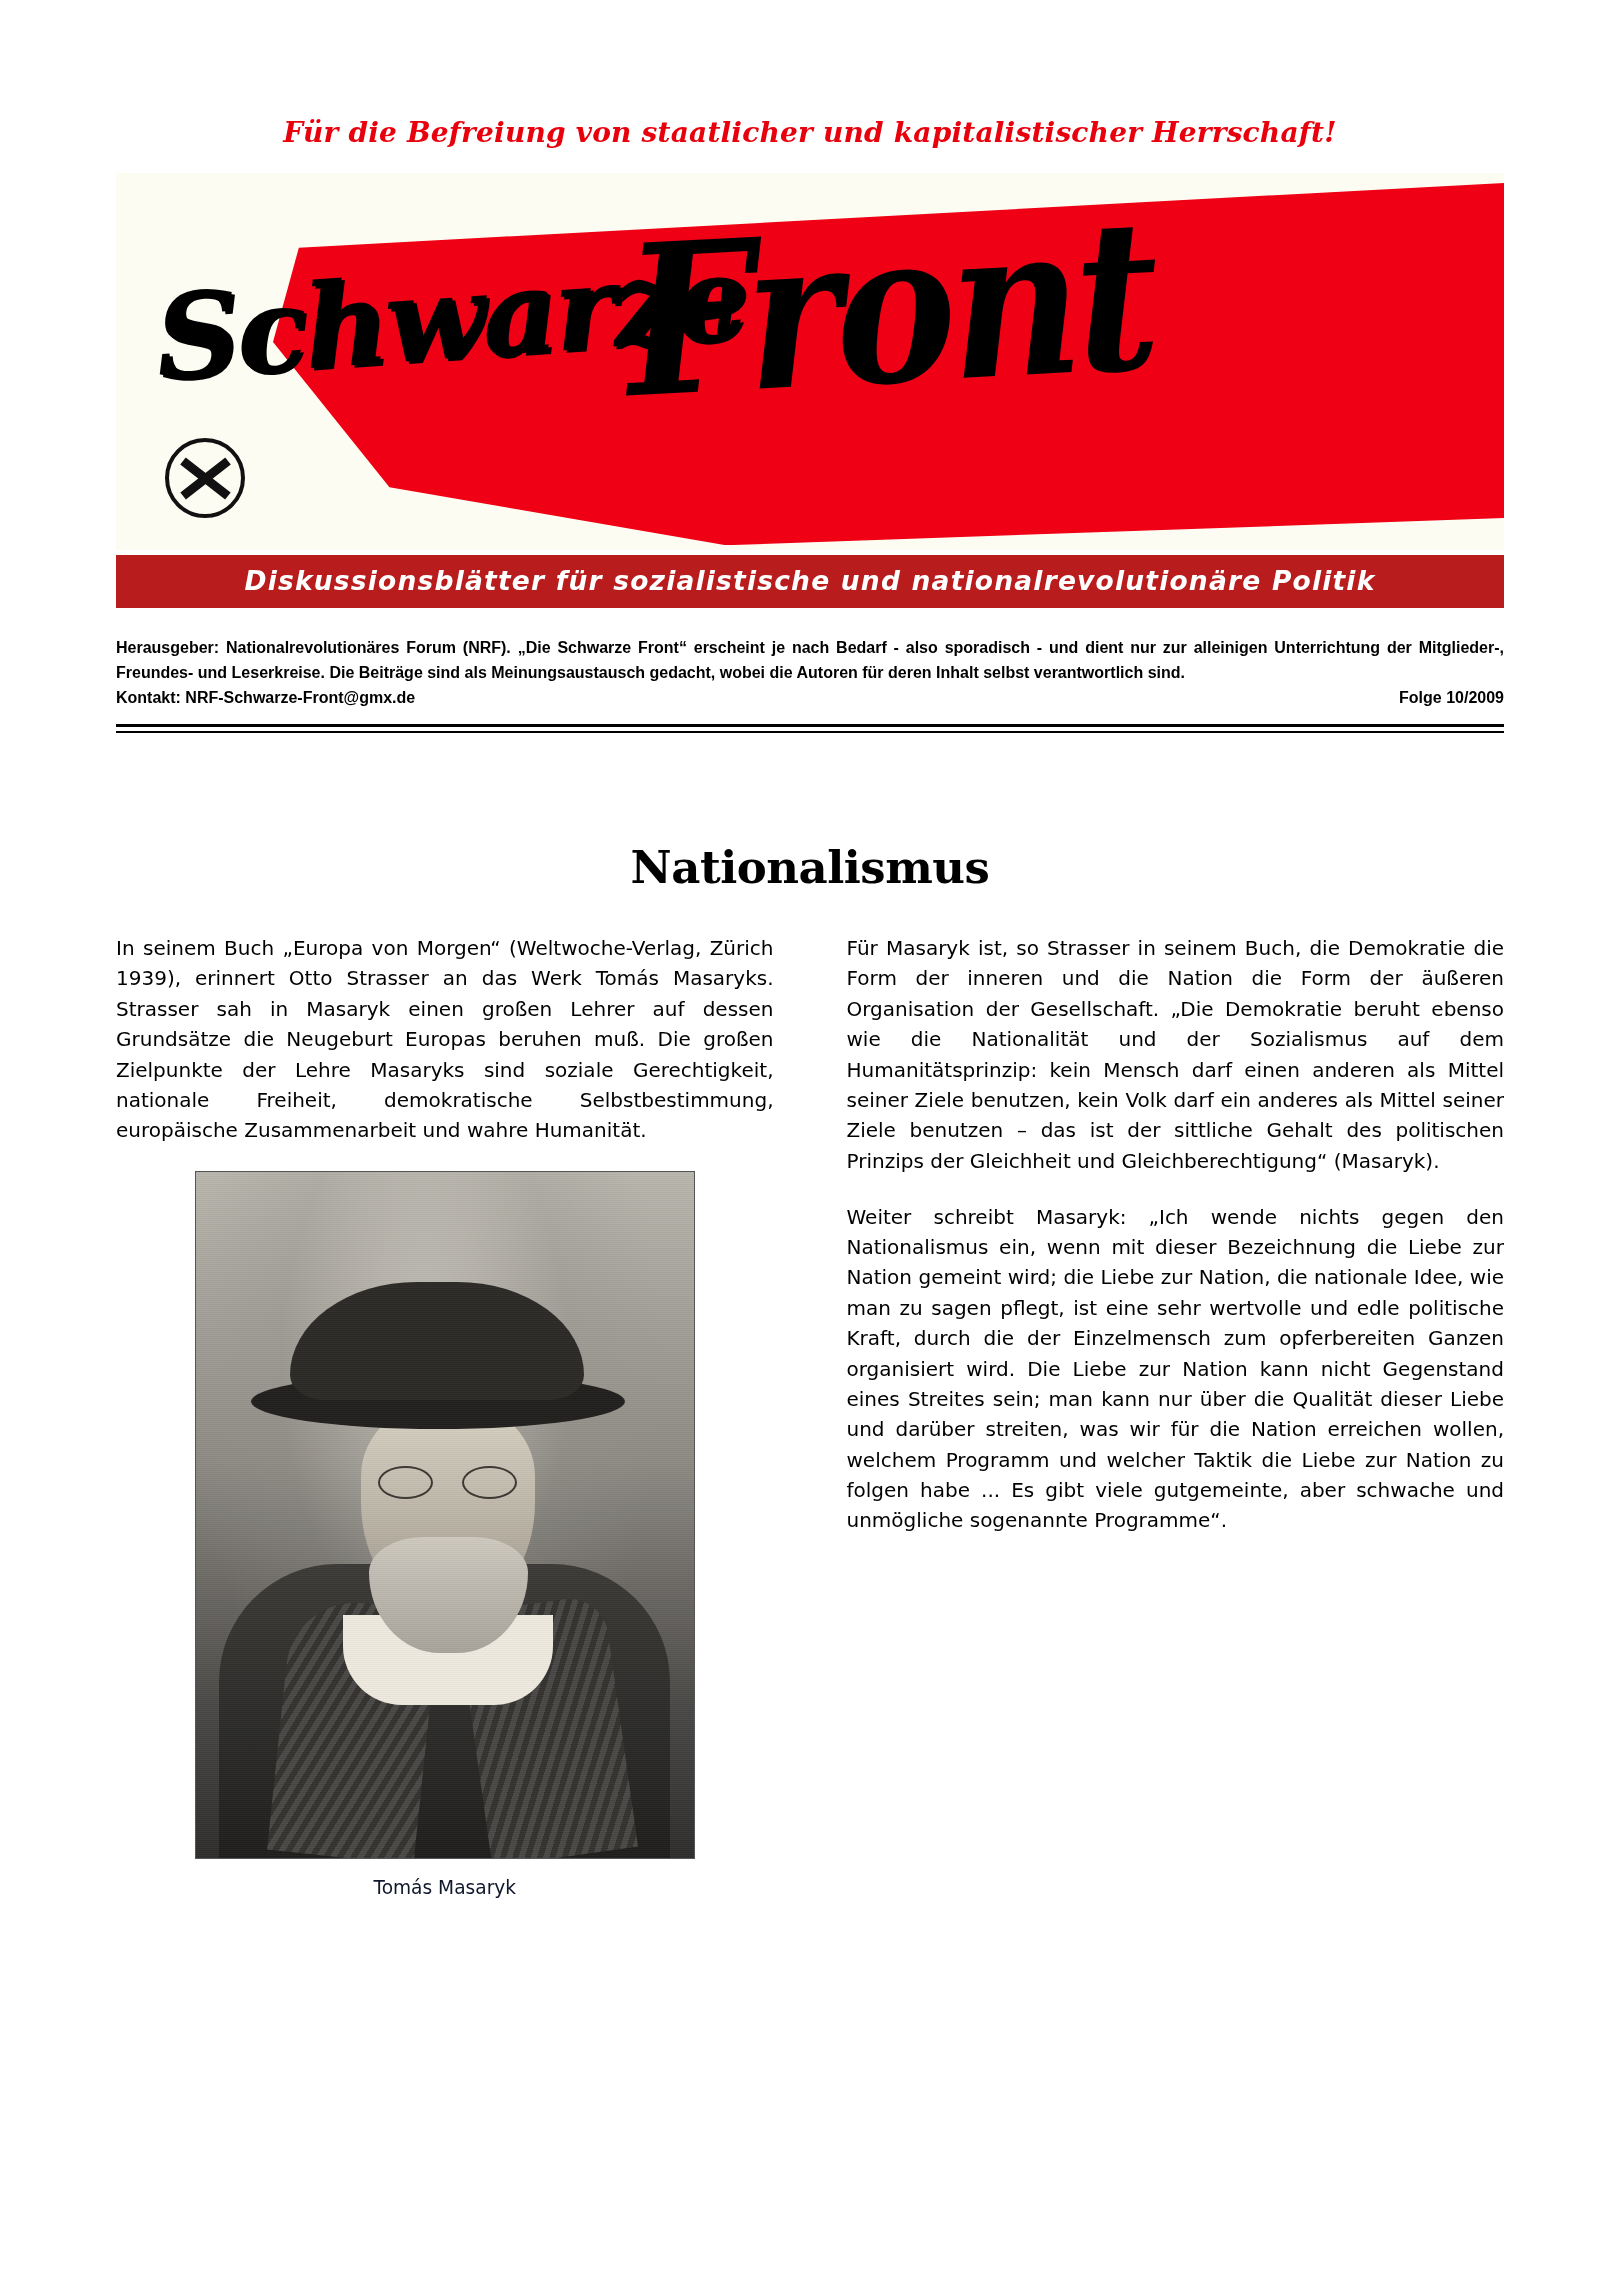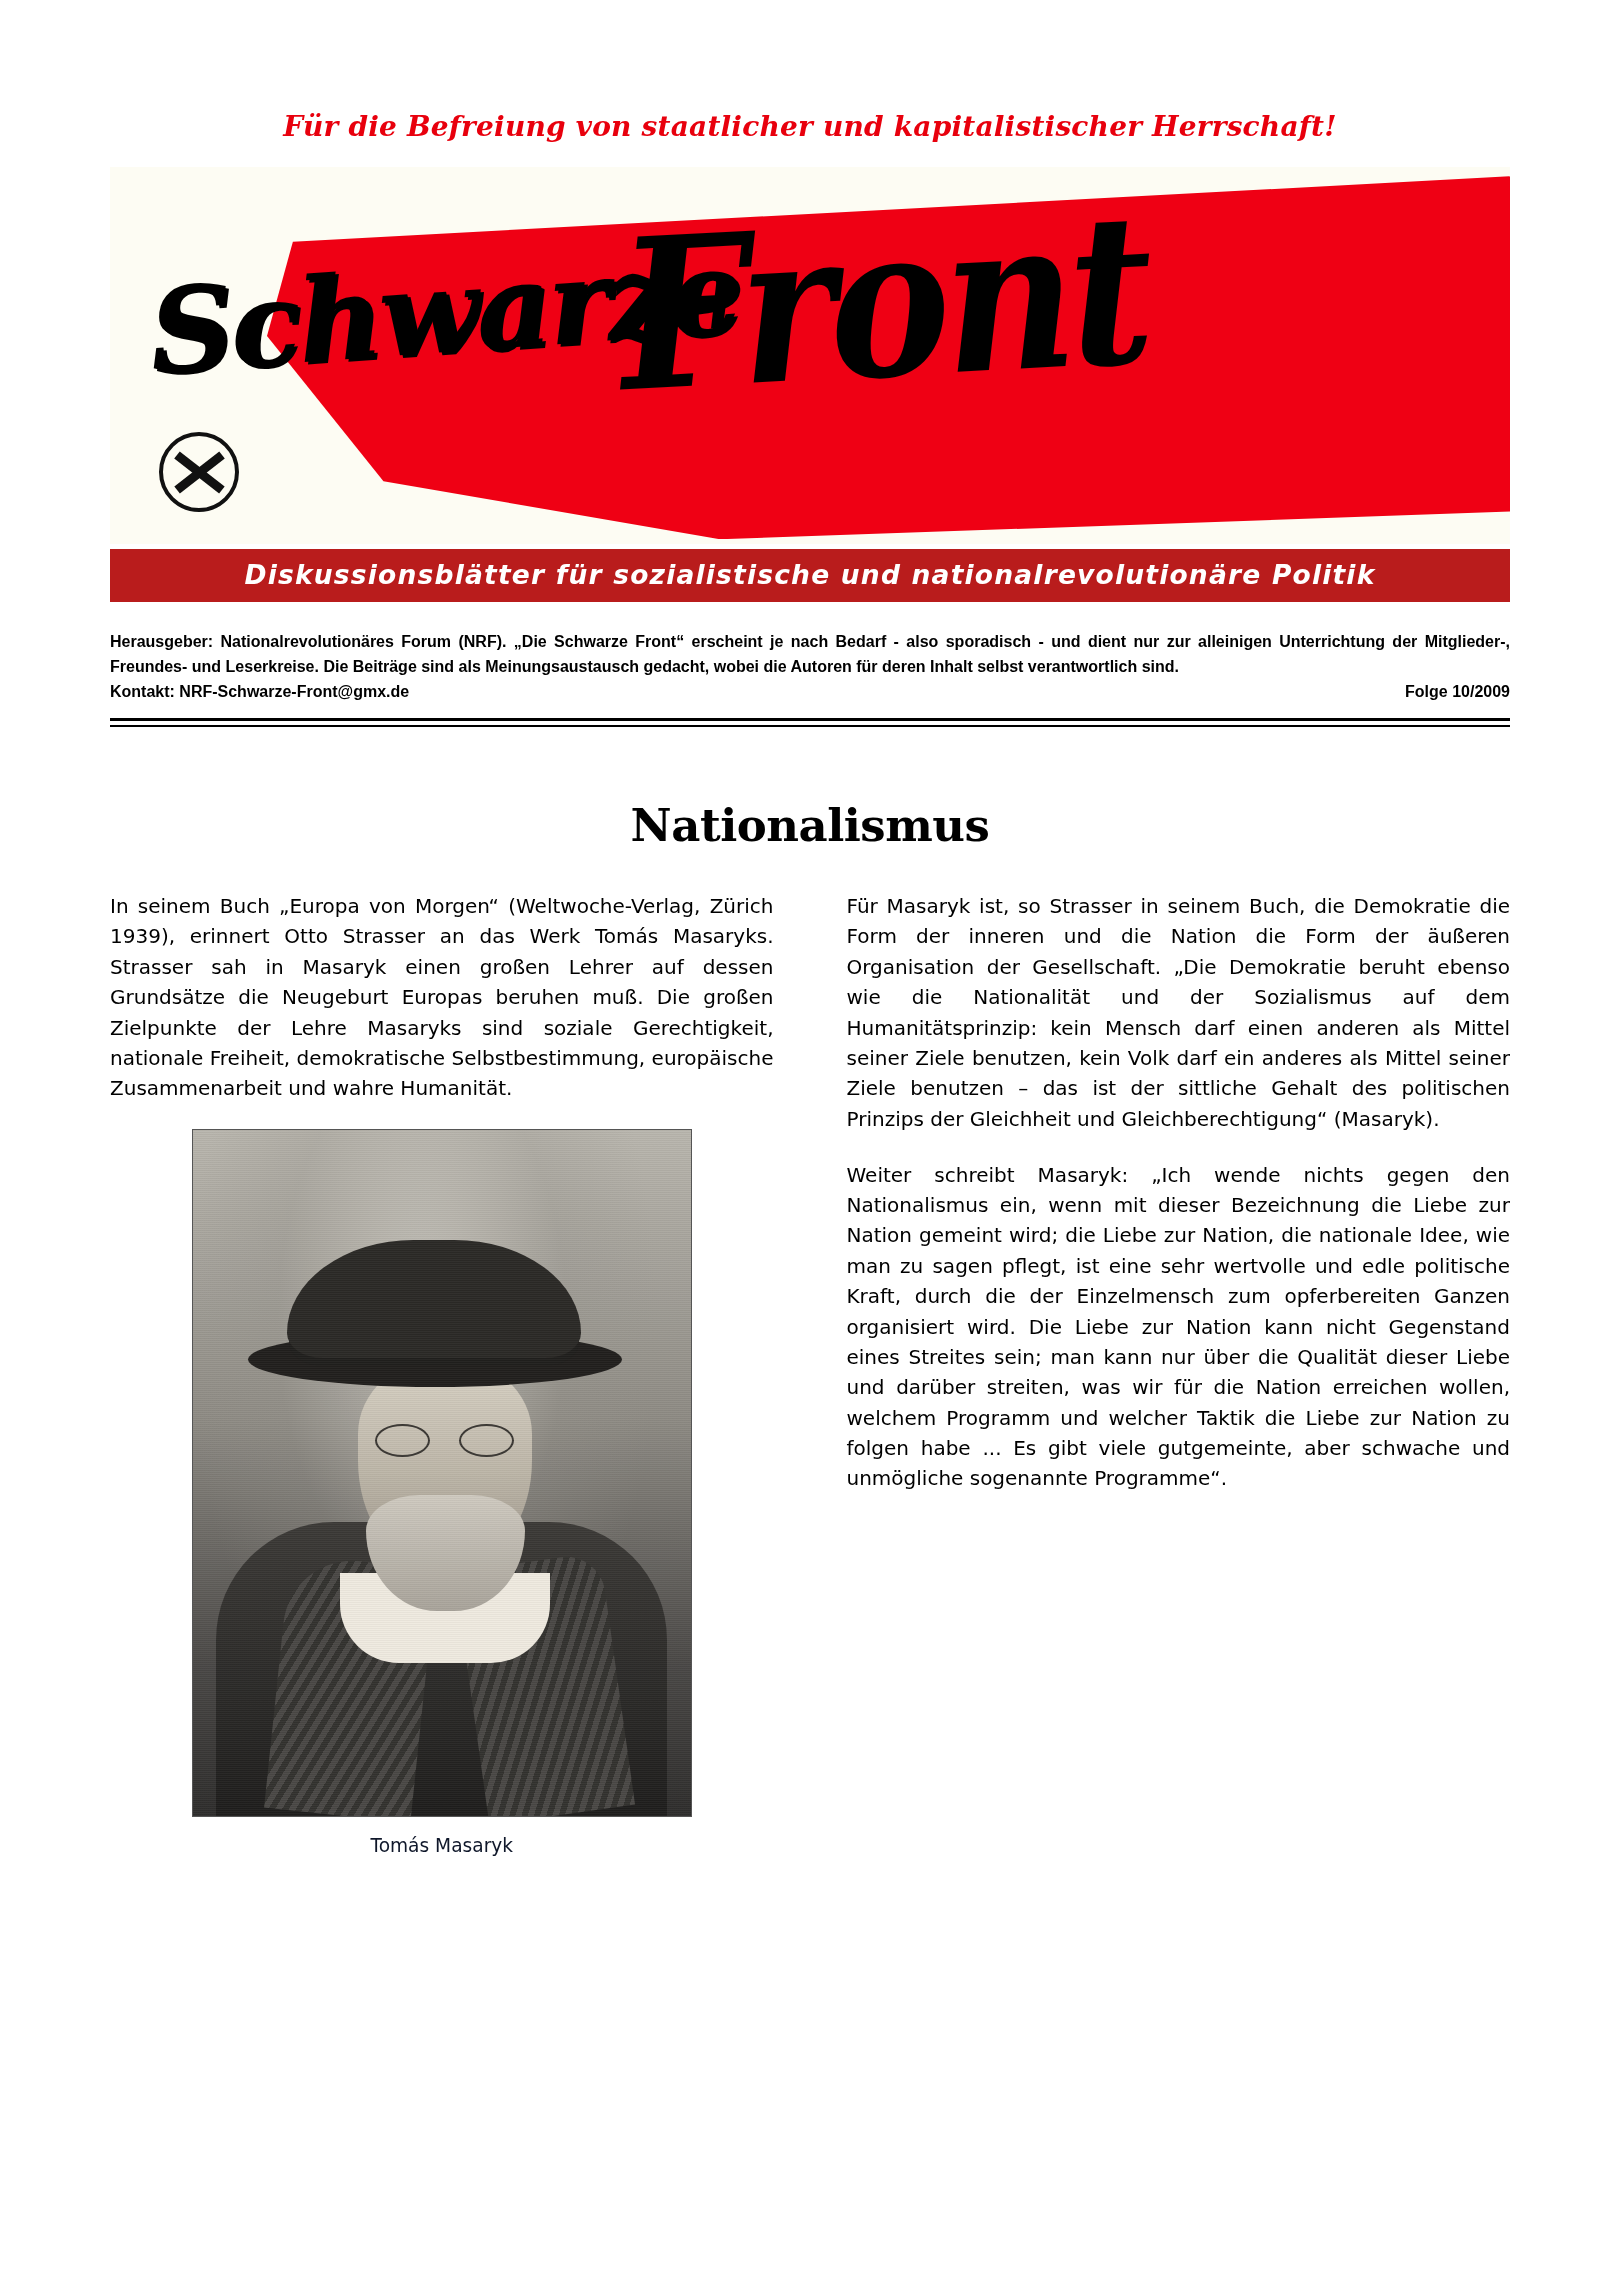--- a/index.html
+++ b/index.html
@@ -12,21 +12,21 @@
     height: 2293px;
     font-family: "DejaVu Sans", sans-serif;
     color: #000000;
     position: relative;
     overflow: hidden;
   }
   .page {
     width: 1620px;
     height: 2293px;
     box-sizing: border-box;
-    padding: 0;
+    padding: 6px;
     position: relative;
   }
 
   
   .slogan {
     text-align: center;
     color: #e8000d;
     font-family: "DejaVu Serif", serif;
     font-weight: bold;
     font-style: italic;
@@ -153,21 +153,21 @@
     height: 3.9px;
   }
 
   
   .article-title {
     text-align: center;
     font-family: "DejaVu Serif", serif;
     font-weight: bold;
     font-size: 45px;
     letter-spacing: -0.5px;
-    margin-top: 72px;
+    margin-top: 108px;
     color: #000;
   }
 
   .columns {
     margin: 39px 110px 0 110px;
     display: flex;
     gap: 73px;
   }
   .col {
     width: 50%;

